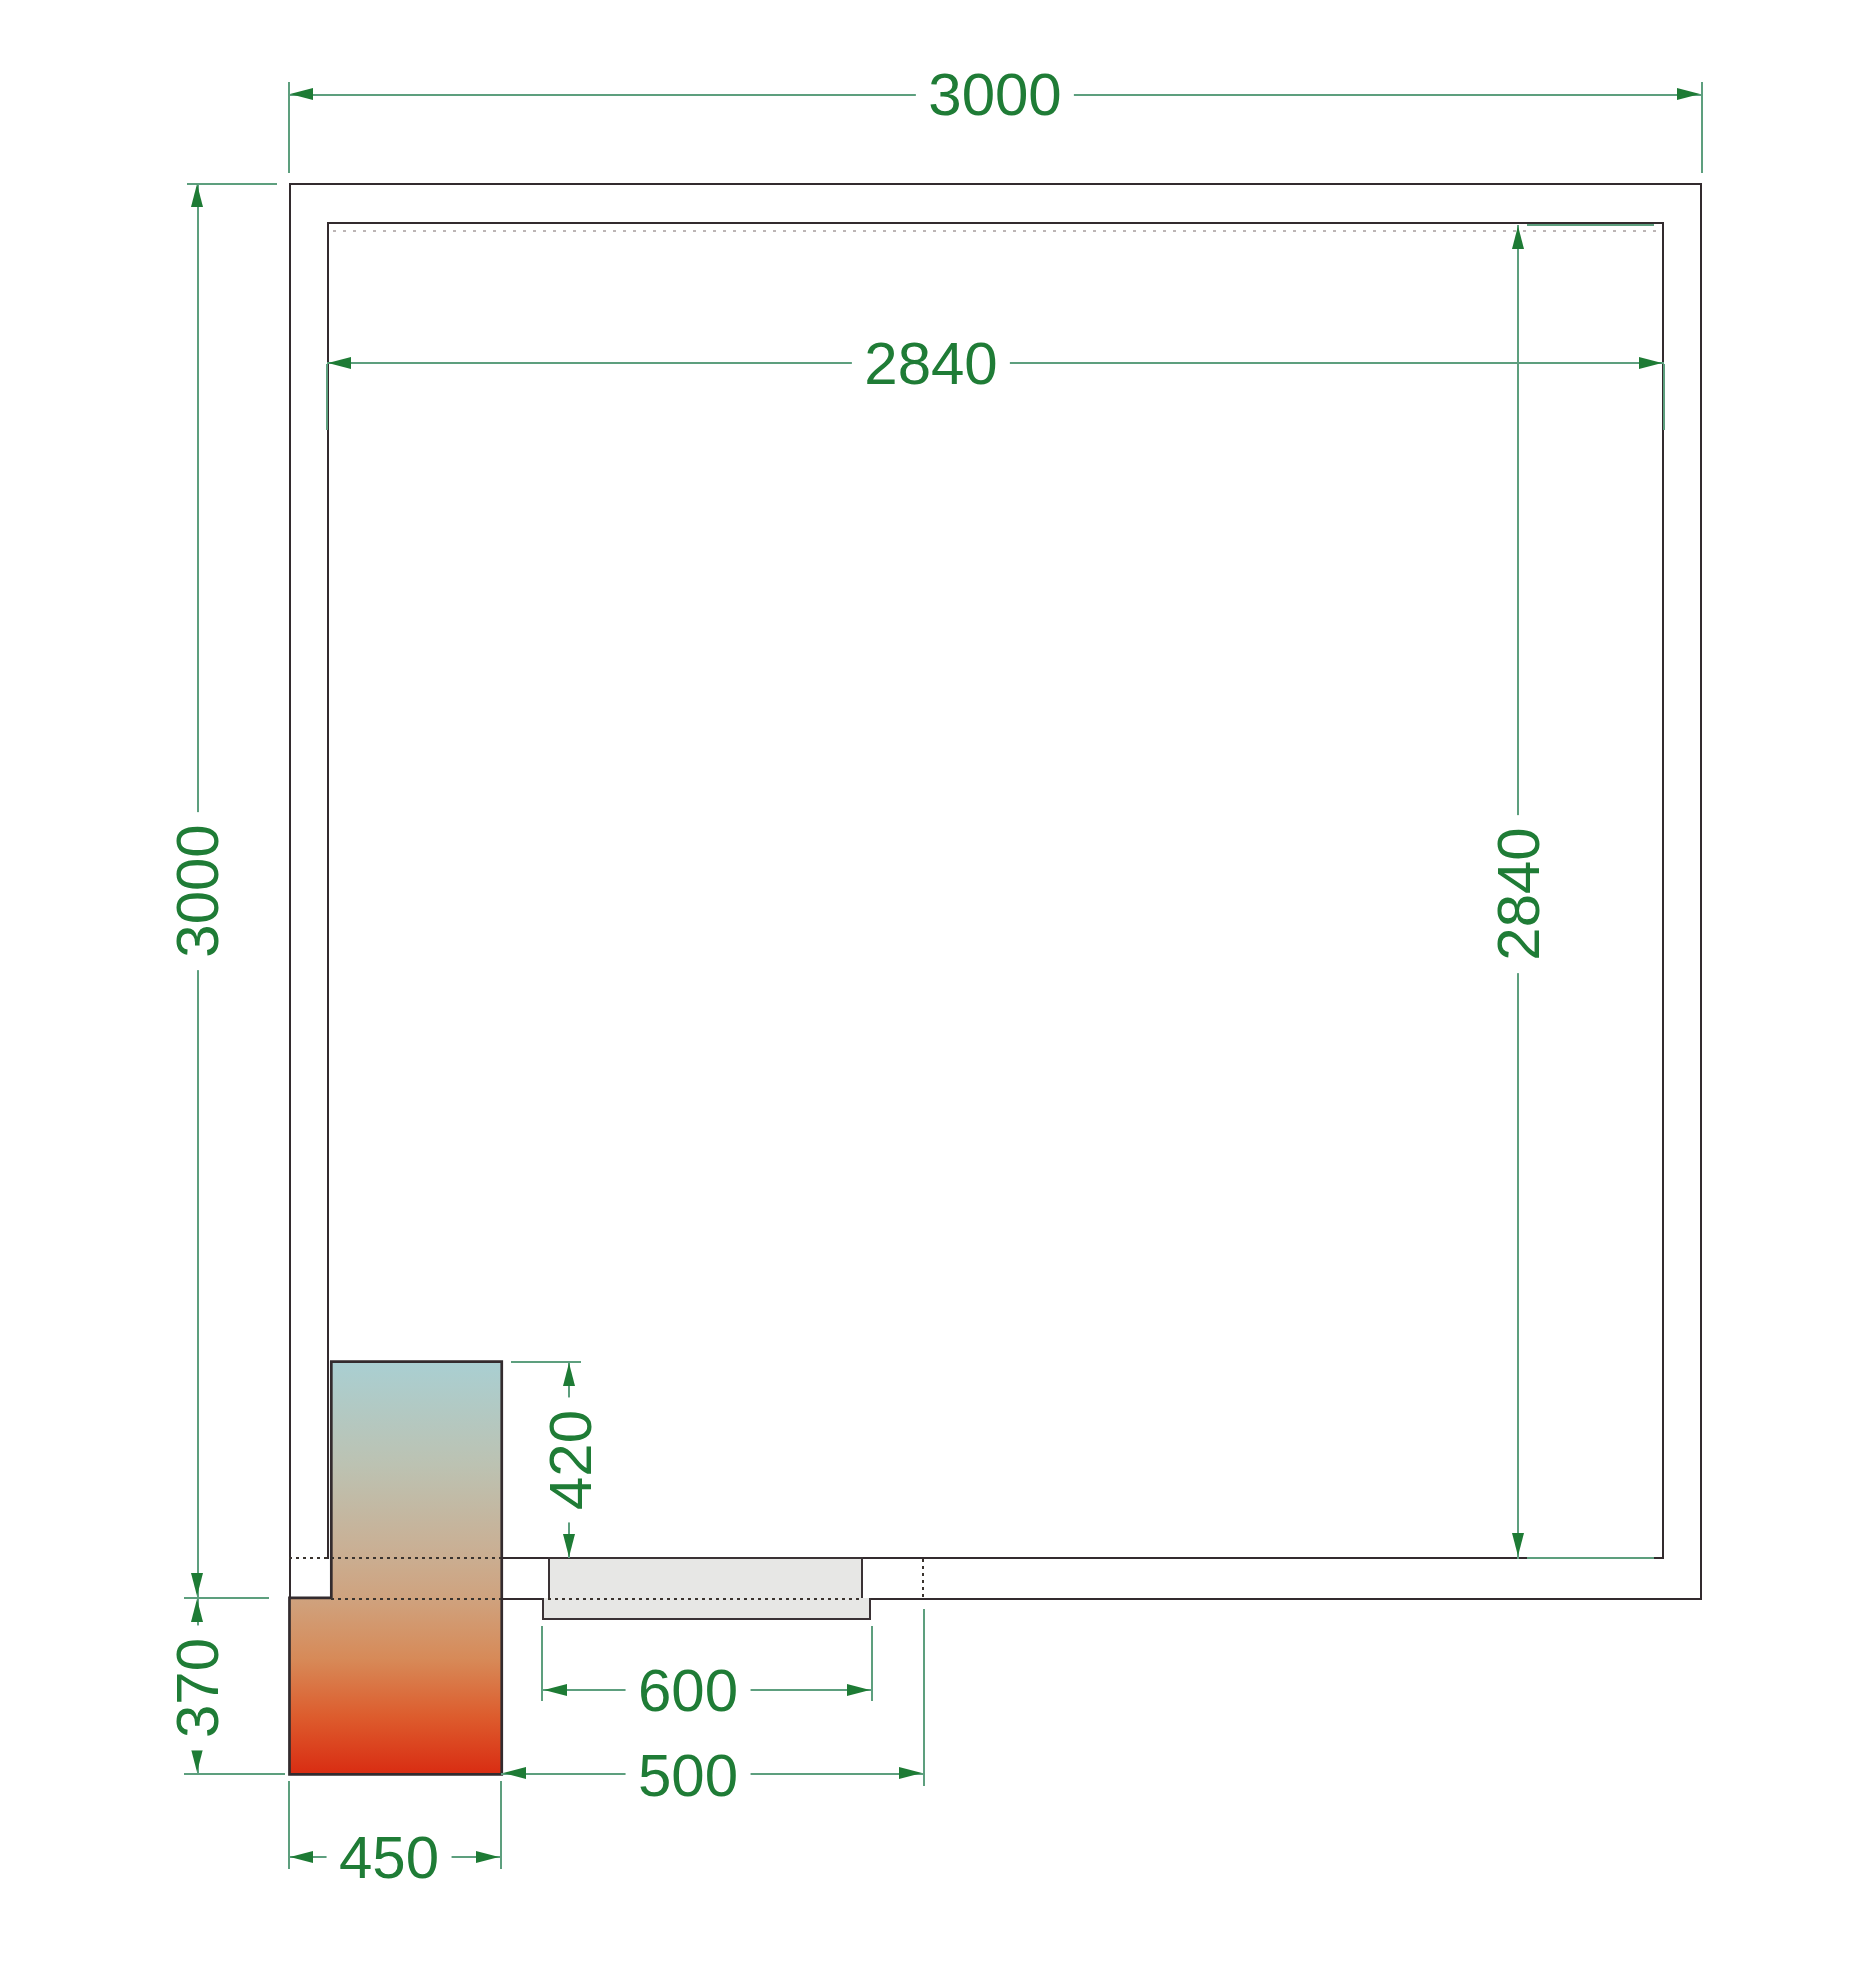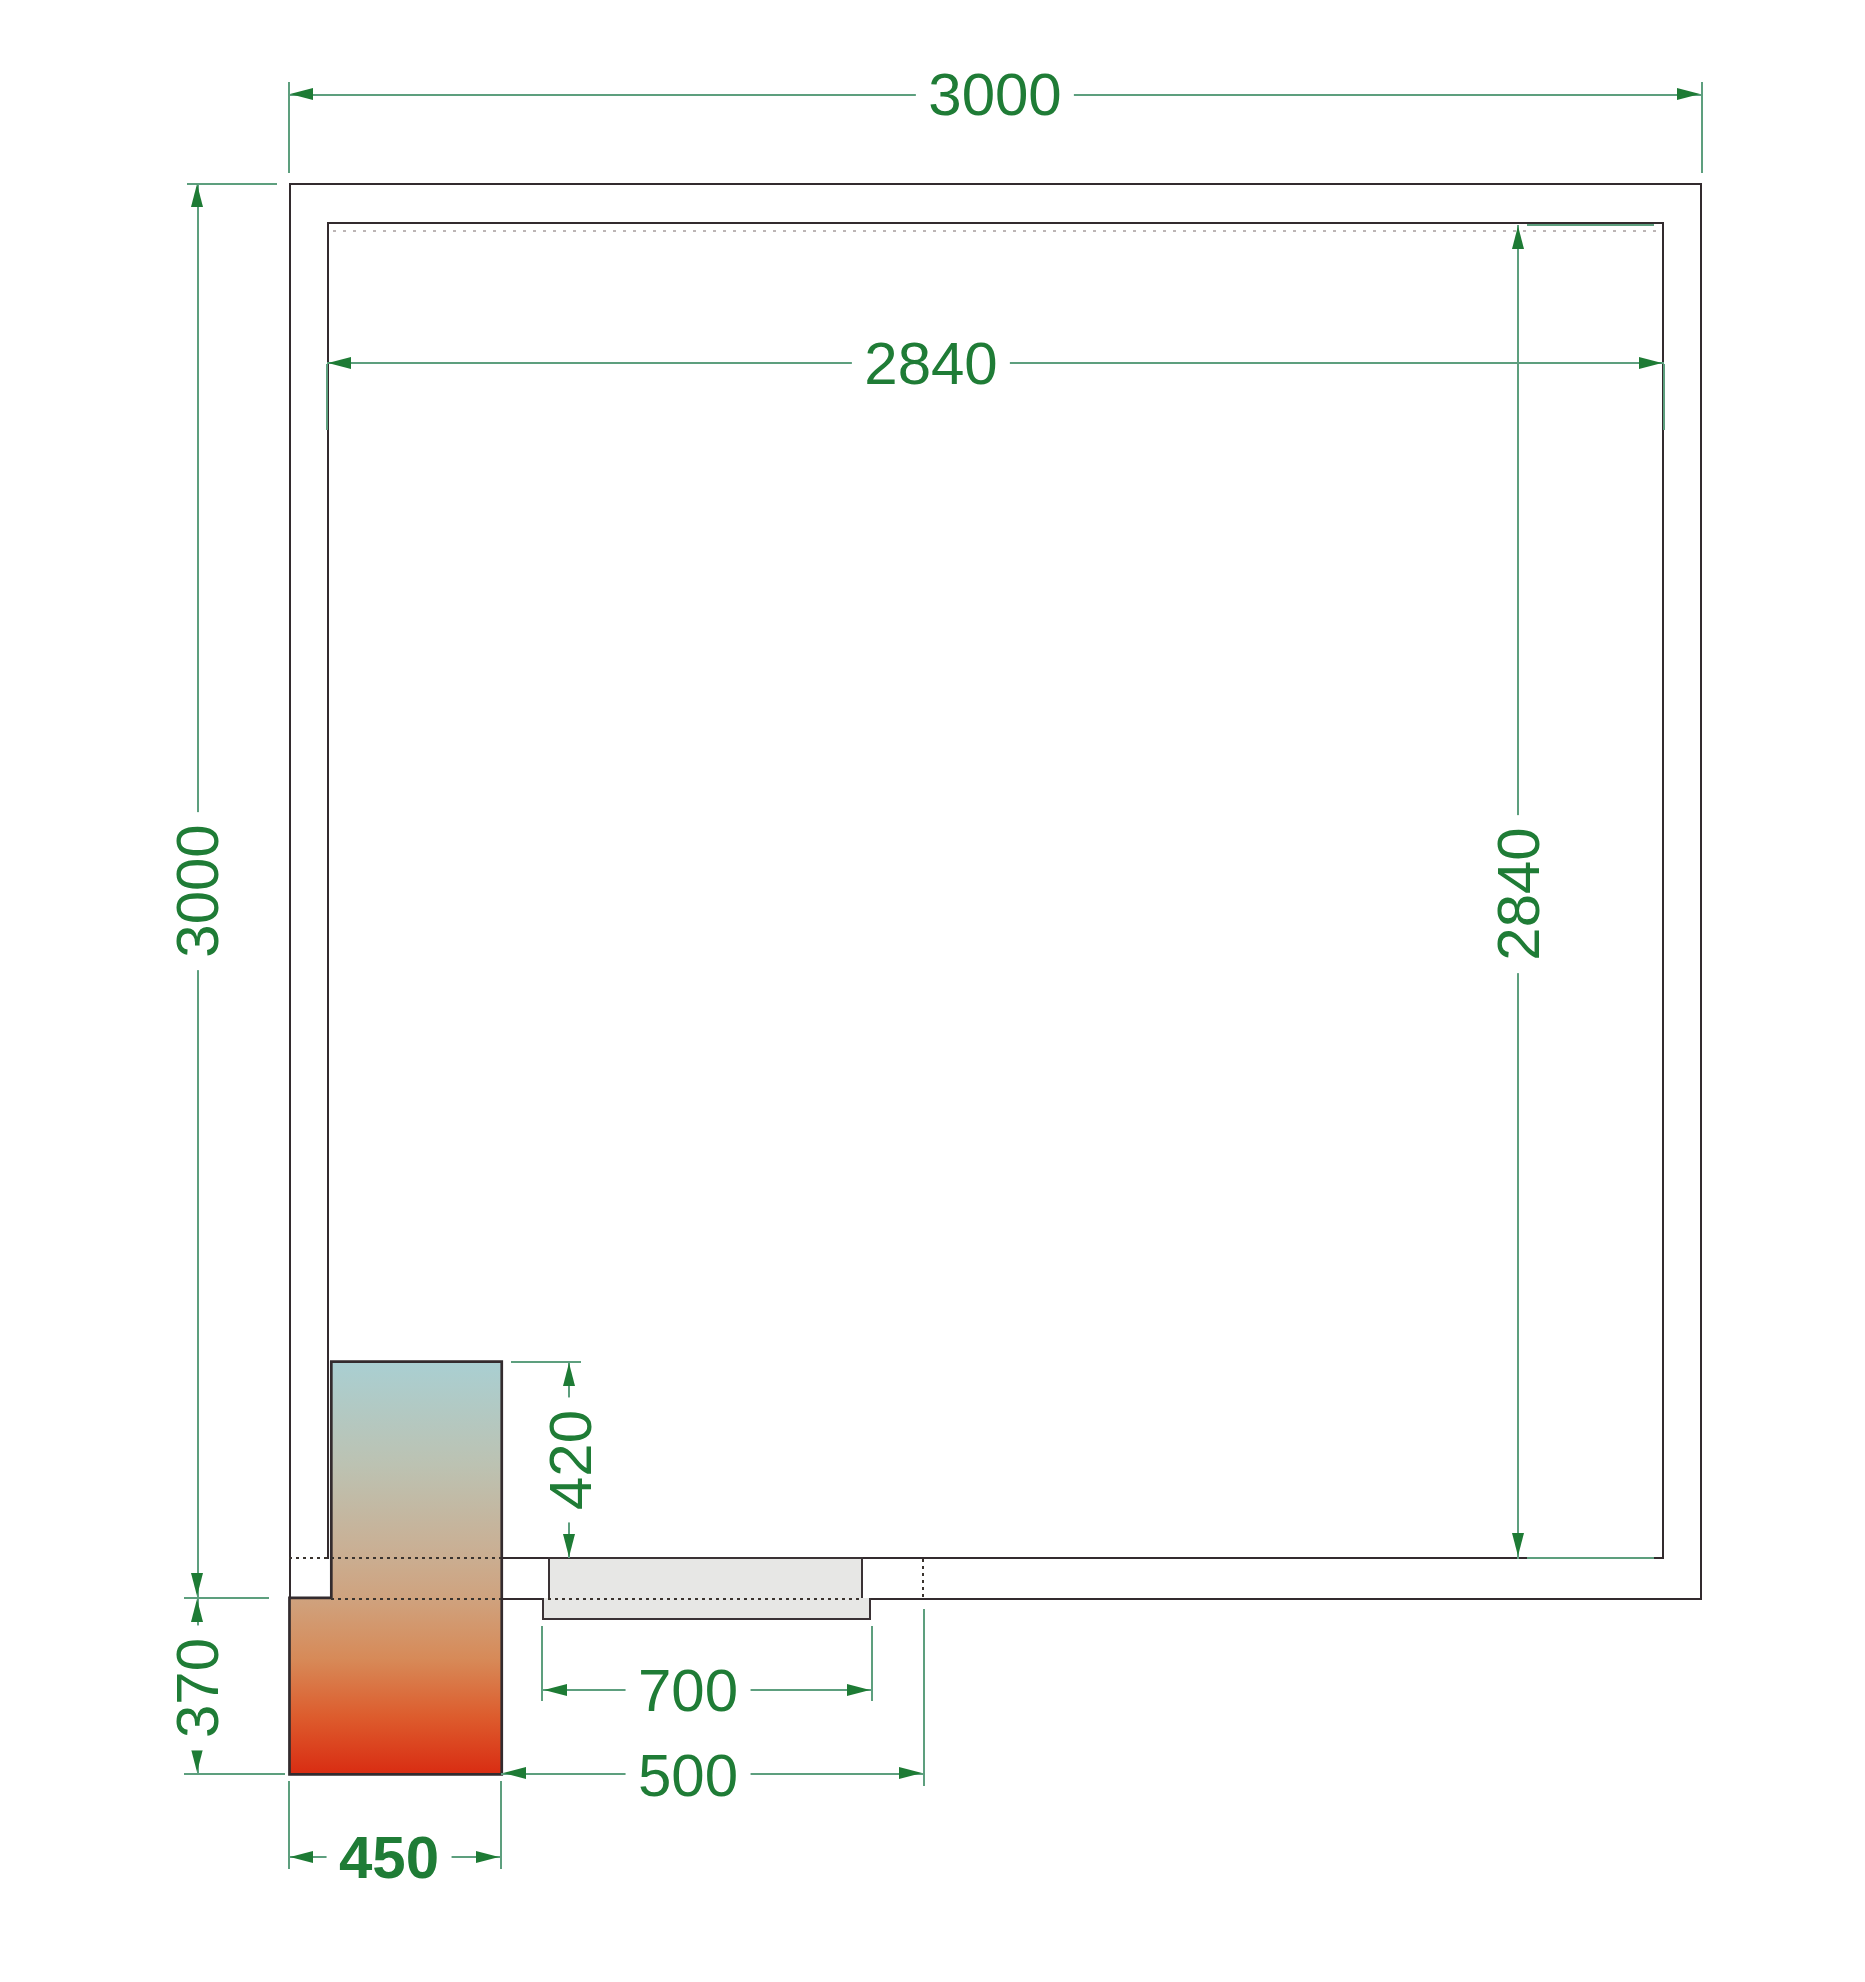--- a/index.html
+++ b/index.html
@@ -123,18 +123,18 @@
   <div class="arrow a-right" style="left:899px;top:1767px;"></div>
   <div class="arrow a-left" style="left:290px;top:1851px;"></div>
   <div class="arrow a-right" style="left:476px;top:1851px;"></div>
 
   <div class="dimtext" style="left:995px;top:94px;">3000</div>
   <div class="dimtext" style="left:931px;top:363px;">2840</div>
   <div class="dimtext rot" style="left:197px;top:891px;">3000</div>
   <div class="dimtext rot" style="left:1518px;top:894px;">2840</div>
   <div class="dimtext rot" style="left:570px;top:1460px;">420</div>
   <div class="dimtext rot" style="left:197px;top:1688px;">370</div>
-  <div class="dimtext" style="left:688px;top:1690px;">700</div>
+  <div class="dimtext" style="left:688px;top:1690px;">600</div>
   <div class="dimtext" style="left:688px;top:1775px;">500</div>
-  <div class="dimtext" style="left:389px;top:1857px;font-weight:bold;">450</div>
+  <div class="dimtext" style="left:389px;top:1857px;">450</div>
 
 </div>
 
 
 </body></html>

